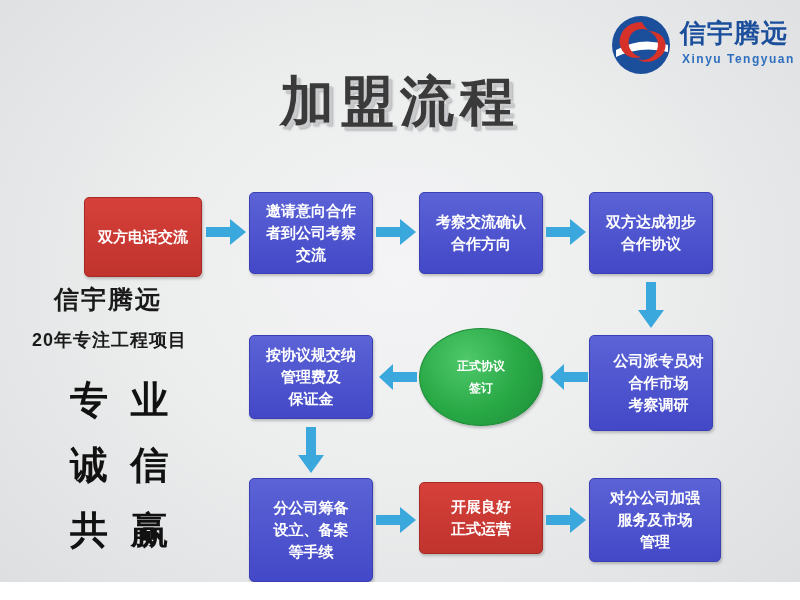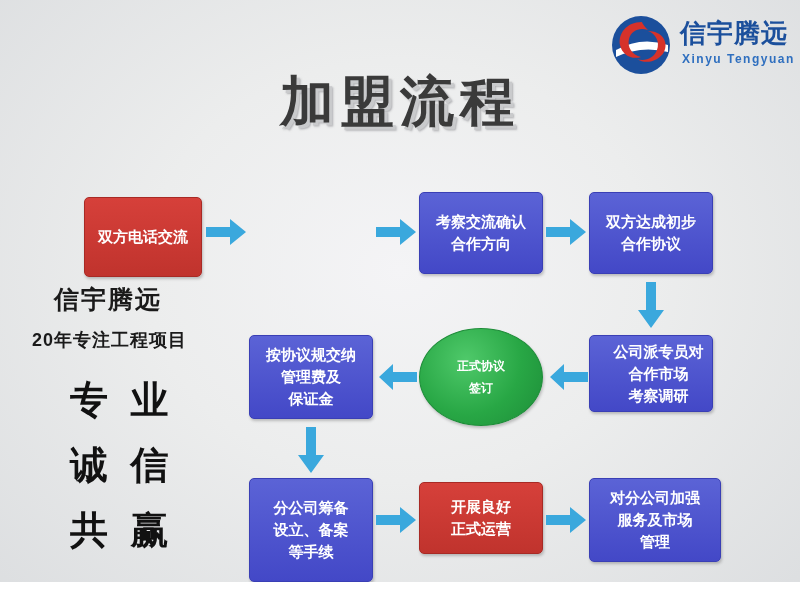--- a/index.html
+++ b/index.html
@@ -171,28 +171,31 @@
   <div id="title">加盟流程</div>
 
   <div id="slogan-brand">信宇腾远</div>
   <div id="slogan-sub">20年专注工程项目</div>
   <div class="slogan-big" id="slogan-word-0">专 业</div>
   <div class="slogan-big" id="slogan-word-1">诚 信</div>
   <div class="slogan-big" id="slogan-word-2">共 赢</div>
 
   <div class="node red" style="left:84px; top:197px; width:118px; height:80px;">双方电话交流</div>
 
+  <div class="node blue" style="left:249px; top:192px; width:124px; height:82px;">邀请意向合作
+者到公司考察
+交流</div>
 
   <div class="node blue" style="left:419px; top:192px; width:124px; height:82px;">考察交流确认
 合作方向</div>
 
   <div class="node blue" style="left:589px; top:192px; width:124px; height:82px;">双方达成初步
 合作协议</div>
 
-  <div class="node blue" style="left:589px; top:335px; width:124px; height:77px;padding-left:20px;">公司派专员对
+  <div class="node blue" style="left:589px; top:335px; width:124px; height:96px;padding-left:20px;">公司派专员对
 合作市场
 考察调研</div>
 
   <div class="node circle" style="left:419px; top:328px; width:124px; height:98px; font-size:12px;">正式协议
 签订</div>
 
   <div class="node blue" style="left:249px; top:335px; width:124px; height:84px;">按协议规交纳
 管理费及
 保证金</div>
 

